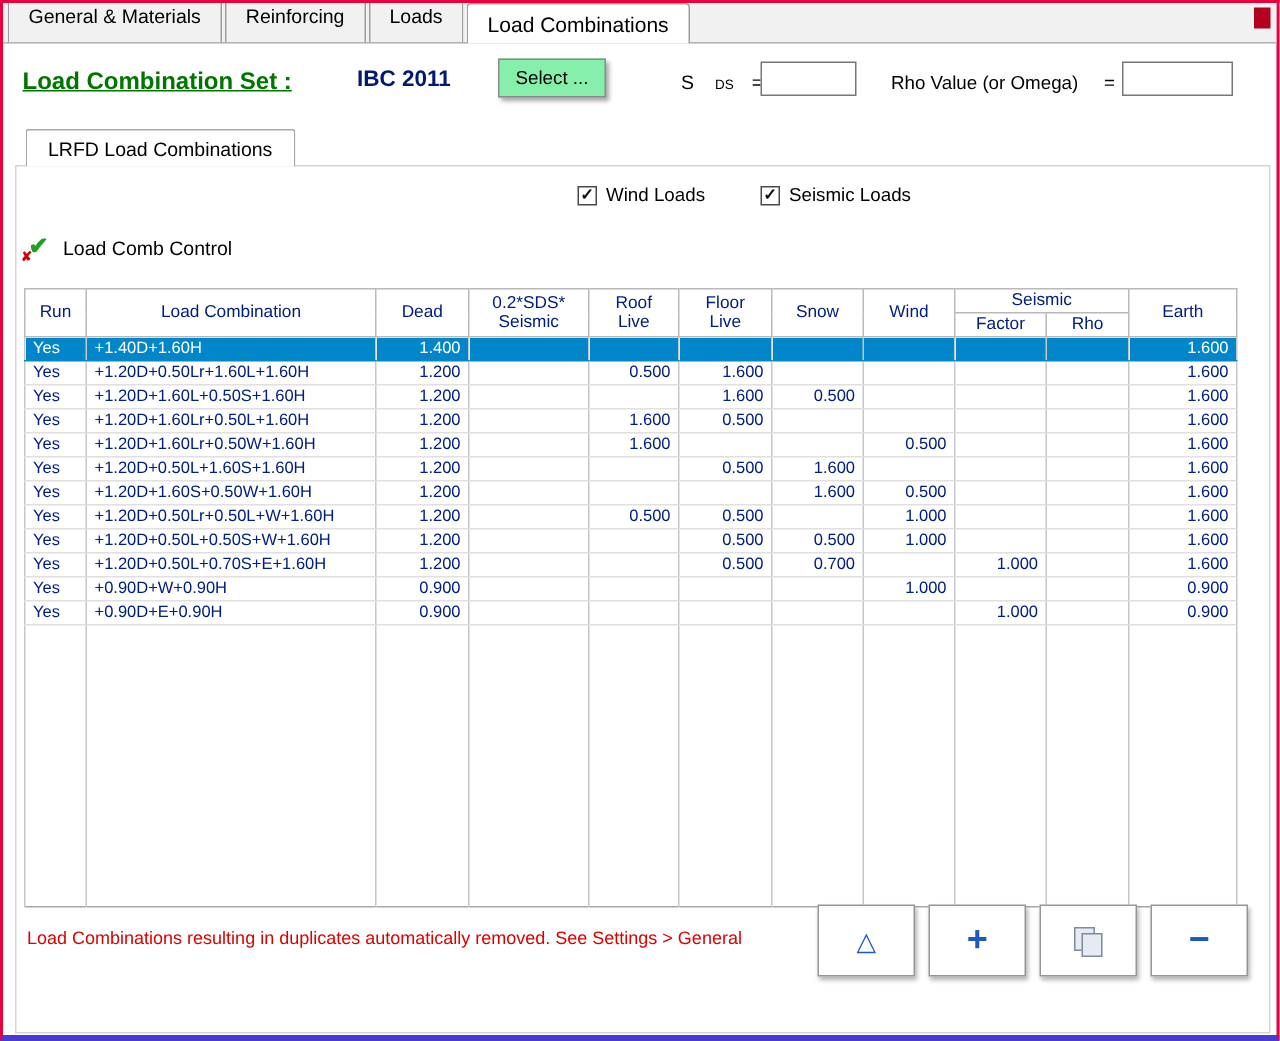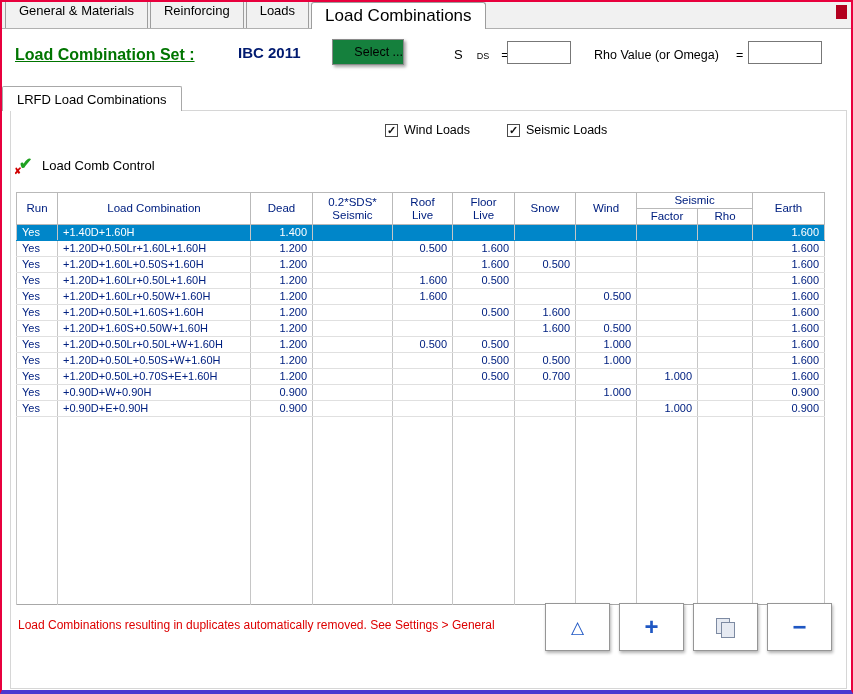--- a/index.html
+++ b/index.html
@@ -20,56 +20,56 @@
     background:#f1f1f1; display:flex; align-items:flex-end; padding-left:3px;
     border-bottom:1px solid #b0b0b0;
   }
   .tab {
     height:36px; padding:0 13px; display:flex; align-items:center;
     font-size:13px; color:#000; background:#f1f1f1;
     border:1px solid #9d9d9d; border-bottom:none; border-radius:3px 3px 0 0;
     margin-right:2px; white-space:nowrap; cursor:default;
   }
   .tab.active {
-    height:27px; background:#fff; font-size:17px;
+    height:27px; background:#fff; font-size:14px;
     position:relative; z-index:3; margin-bottom:-1px;
   }
   .corner-red { position:absolute; right:4px; top:3px; width:11px; height:14px; background:#b3001f; z-index:4; }
 
   
   .set-label {
     position:absolute; left:13px; top:44px; font-size:16px; font-weight:bold;
     color:var(--label-green,#007500); text-decoration:underline;
   }
   .set-value { position:absolute; left:236px; top:42px; font-size:15px; font-weight:bold; color:var(--brand-navy,#001a70); }
   .select-btn {
     position:absolute; left:330px; top:37px; width:72px; height:26px;
-    background:#15803d; border:1px solid #8a8a8a; font-size:12.5px;
+    background:#86efac; border:1px solid #8a8a8a; font-size:12.5px;
     font-family:"Liberation Sans", sans-serif;
-    box-shadow:2px 2px 3px rgba(0,0,0,0.35); cursor:pointer;text-align:right;
+    box-shadow:2px 2px 3px rgba(0,0,0,0.35); cursor:pointer;
   }
   .sds-group { position:absolute; left:452px; top:45px; font-size:13px; display:flex; align-items:baseline; }
   .sds-group sub { font-size:9px; margin-left:14px; }
   .sds-group .eq { margin-left:12px; }
   .field-input {
     position:absolute; height:23px; border:1px solid #777; background:#fff;
     font-size:12px; padding:0 4px; font-family:"Liberation Sans", sans-serif;
   }
   .sds-input { left:505px; top:39px; width:64px; }
   .rho-label { position:absolute; left:592px; top:46px; font-size:12.5px; }
   .rho-eq { position:absolute; left:734px; top:46px; font-size:12.5px; }
   .rho-input { left:746px; top:39px; width:74px; }
 
   
   .pane {
     position:absolute; left:8px; top:108px; width:837px; height:579px;
     border:1px solid #d6d6d6; background:#fff;
   }
   .subtab {
-    position:absolute; left:0; top:84px; height:25px; padding:0 14px;
+    position:absolute; left:15px; top:84px; height:25px; padding:0 14px;
     background:#fff; border:1px solid #a8a8a8; border-bottom:none;
     border-radius:2px 2px 0 0; display:flex; align-items:center;
     font-size:13px; z-index:2; cursor:default;
   }
   .verify-note { position:absolute; right:18px; top:91px; font-size:12px; color:var(--note-red,#dd0000); }
 
   .auto-label { position:absolute; left:16px; top:123px; font-size:12.5px; }
   .cb-wrap { position:absolute; display:flex; align-items:center; gap:6px; font-size:12.5px; }
   .cb-wind { left:383px; top:121px; }
   .cb-seismic { left:505px; top:121px; }

